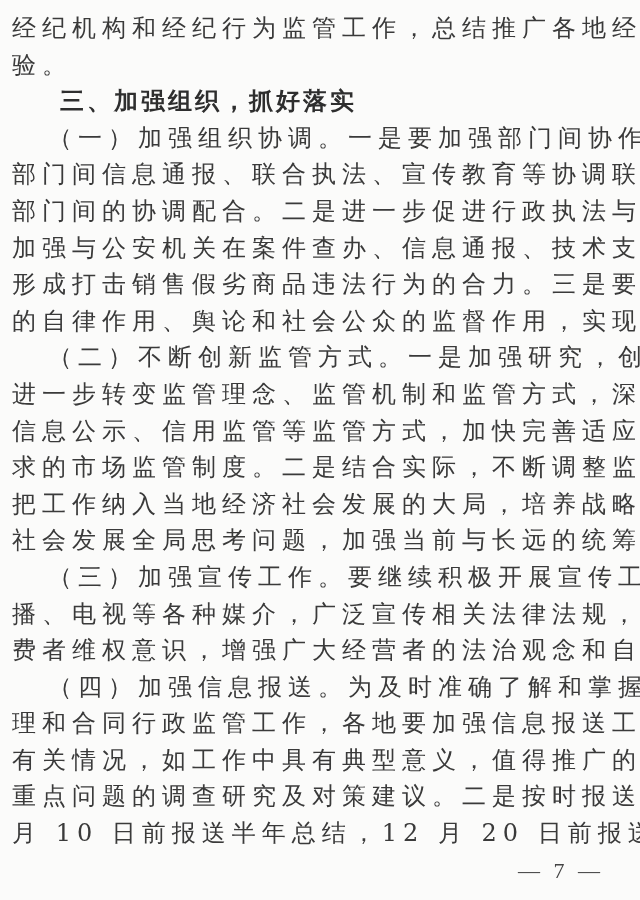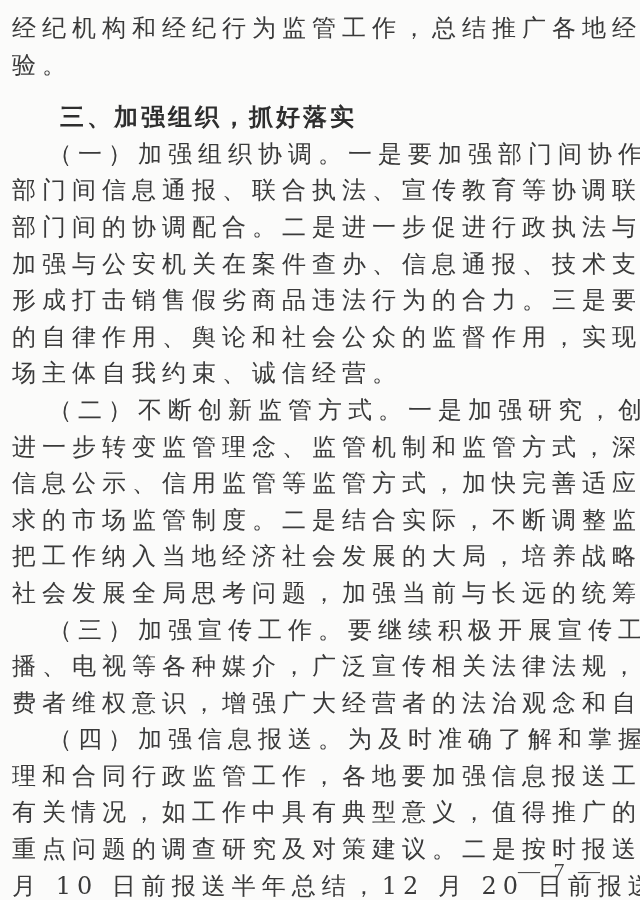--- a/index.html
+++ b/index.html
@@ -9,21 +9,21 @@
     font-family: "DejaVu Serif", "Liberation Serif", serif;
     color:#3a3a3a;
   }
   .page { position:relative; width:640px; height:900px; }
   .text {
     position:absolute; left:12px; top:10px; width:618px;
     font-size:24px; line-height:36.6px; letter-spacing:6px;
     text-align:justify;
   }
   .line { display:block; white-space:nowrap; height:36.6px; }
-  .heading { font-family:"DejaVu Sans","Liberation Sans",sans-serif; font-weight:bold; color:#2e2e2e; letter-spacing:3px;margin-top:16px; }
+  .heading { font-family:"DejaVu Sans","Liberation Sans",sans-serif; font-weight:bold; color:#2e2e2e; letter-spacing:3px; }
   .indent { padding-left:48px; }
   .pagenum {
     position:absolute; left:518px; top:858px;
     font-size:22px; letter-spacing:4px; color:#444;
     font-family:"Liberation Serif", serif;
   }
 </style>
 </head>
 <body>
 
@@ -31,21 +31,20 @@
   <div class="text">
     <span class="line">经纪机构和经纪行为监管工作，总结推广各地经纪人监管先进经</span>
     <span class="line">验。</span>
     <span class="line heading indent">三、加强组织，抓好落实</span>
     <span class="line indent" style="padding-left:36px">（一）加强组织协调。一是要加强部门间协作配合。继续完善</span>
     <span class="line">部门间信息通报、联合执法、宣传教育等协调联动机制，切实加强</span>
     <span class="line">部门间的协调配合。二是进一步促进行政执法与刑事司法的衔接，</span>
     <span class="line">加强与公安机关在案件查办、信息通报、技术支持等方面的配合，</span>
     <span class="line">形成打击销售假劣商品违法行为的合力。三是要充分发挥行业组织</span>
     <span class="line">的自律作用、舆论和社会公众的监督作用，实现社会共治，推动市</span>
-    <span class="line">场主体自我约束、诚信经营。</span>
     <span class="line indent" style="padding-left:36px">（二）不断创新监管方式。一是加强研究，创新更新监管方式，</span>
     <span class="line">进一步转变监管理念、监管机制和监管方式，深入实施随机抽查、</span>
     <span class="line">信息公示、信用监管等监管方式，加快完善适应工商改革发展新要</span>
     <span class="line">求的市场监管制度。二是结合实际，不断调整监管思路。要自觉地</span>
     <span class="line">把工作纳入当地经济社会发展的大局，培养战略思维，自觉从经济</span>
     <span class="line">社会发展全局思考问题，加强当前与长远的统筹谋划，努力营造健</span>
     <span class="line indent" style="padding-left:36px">（三）加强宣传工作。要继续积极开展宣传工作，充分利用广</span>
     <span class="line">播、电视等各种媒介，广泛宣传相关法律法规，进一步提高广大消</span>
     <span class="line">费者维权意识，增强广大经营者的法治观念和自律意识。</span>
     <span class="line indent" style="padding-left:36px">（四）加强信息报送。为及时准确了解和掌握各地市场规范管</span>

